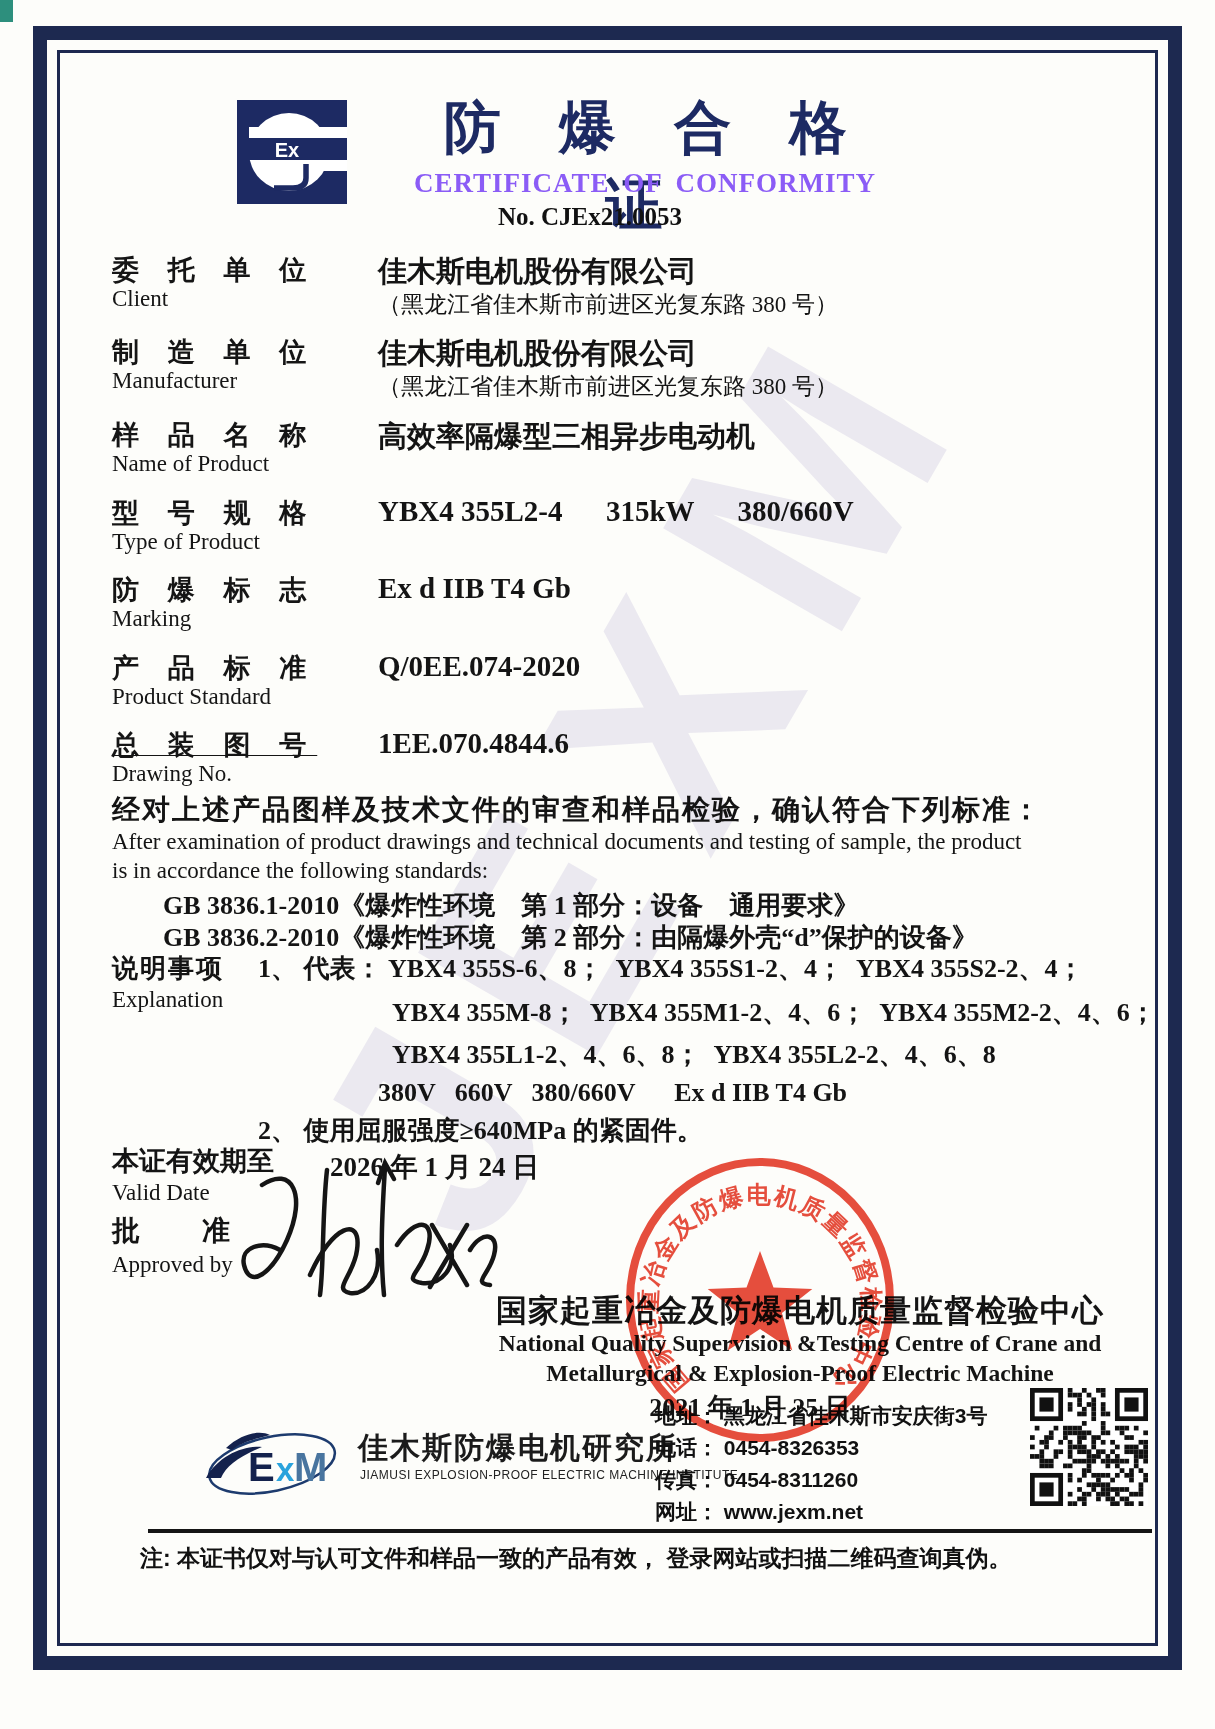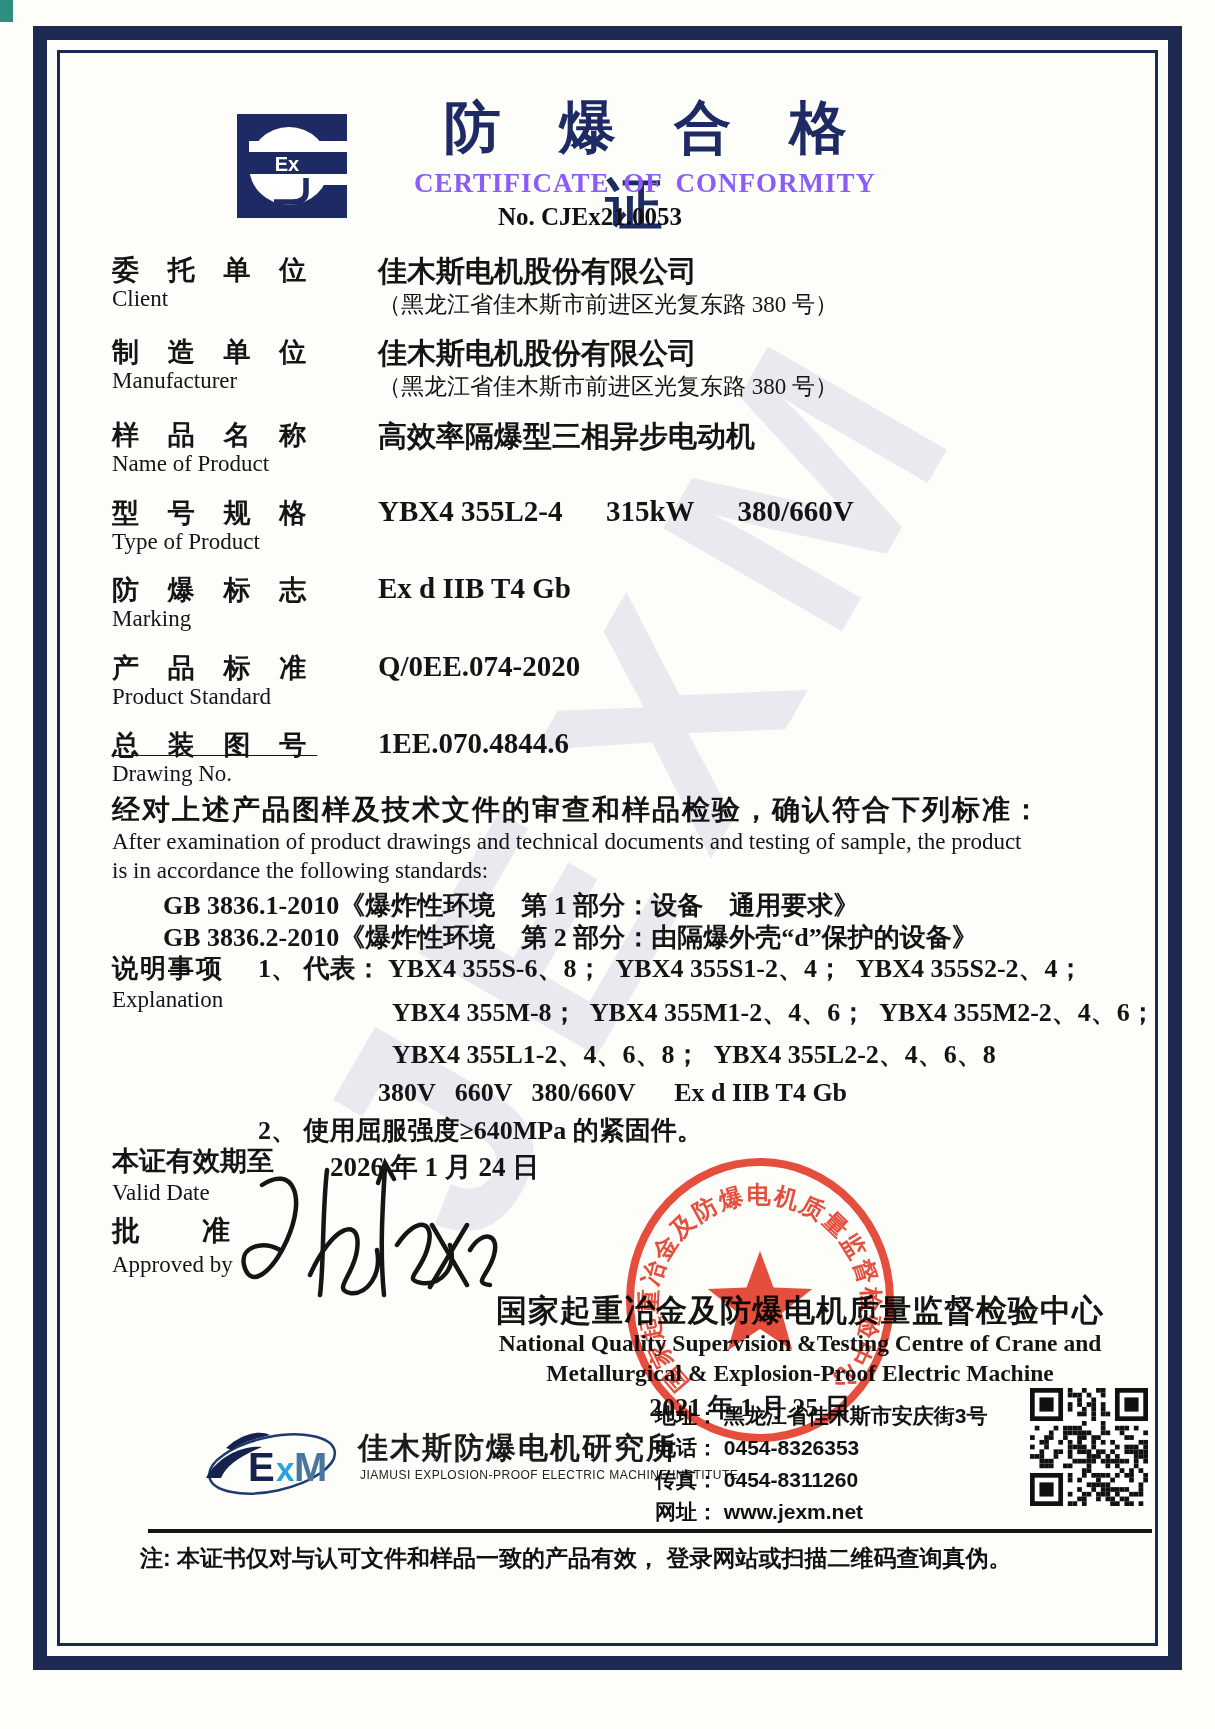--- a/index.html
+++ b/index.html
@@ -78,21 +78,21 @@
 <div class="page">
 
   <div class="abs scan-artifact"></div>
   <div class="abs watermark">JEXM</div>
 
   <div class="frame-outer"></div>
   <div class="frame-inner"></div>
 
   <div class="content">
 
-    <div class="abs" style="left:237px;top:100px;margin-top:14px;">
+    <div class="abs" style="left:237px;top:100px;">
       <svg width="110" height="104" viewBox="0 0 110 104">
         <rect width="110" height="104" fill="#1d2a63"></rect>
         <ellipse cx="52" cy="52" rx="40" ry="39" fill="#ffffff"></ellipse>
         <rect x="12" y="27" width="98" height="11" fill="#ffffff"></rect>
         <rect x="0" y="38" width="110" height="22" fill="#1d2a63"></rect>
         <rect x="42" y="60" width="68" height="11" fill="#ffffff"></rect>
         <path d="M 69,64 V 78 Q 69,88 56,88 H 37" stroke="#1d2a63" stroke-width="5.5" fill="none"></path>
         <text x="50" y="57" text-anchor="middle" font-size="20" font-weight="bold" fill="#ffffff" font-family="Liberation Sans, DejaVu Sans, sans-serif">Ex</text>
       </svg>
     </div>

